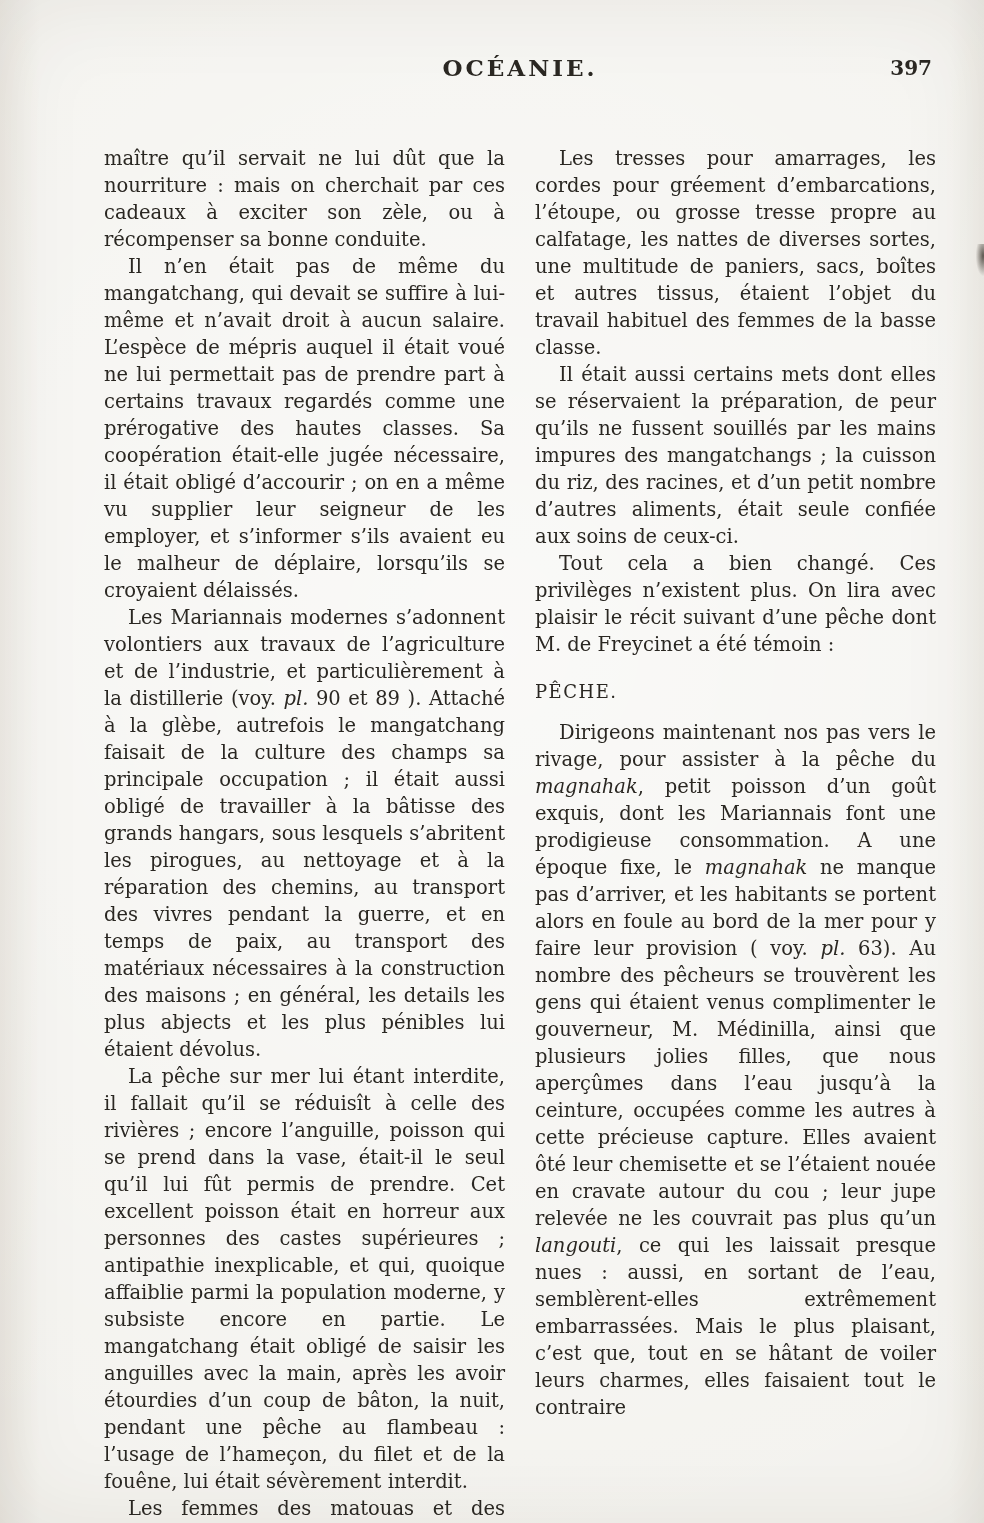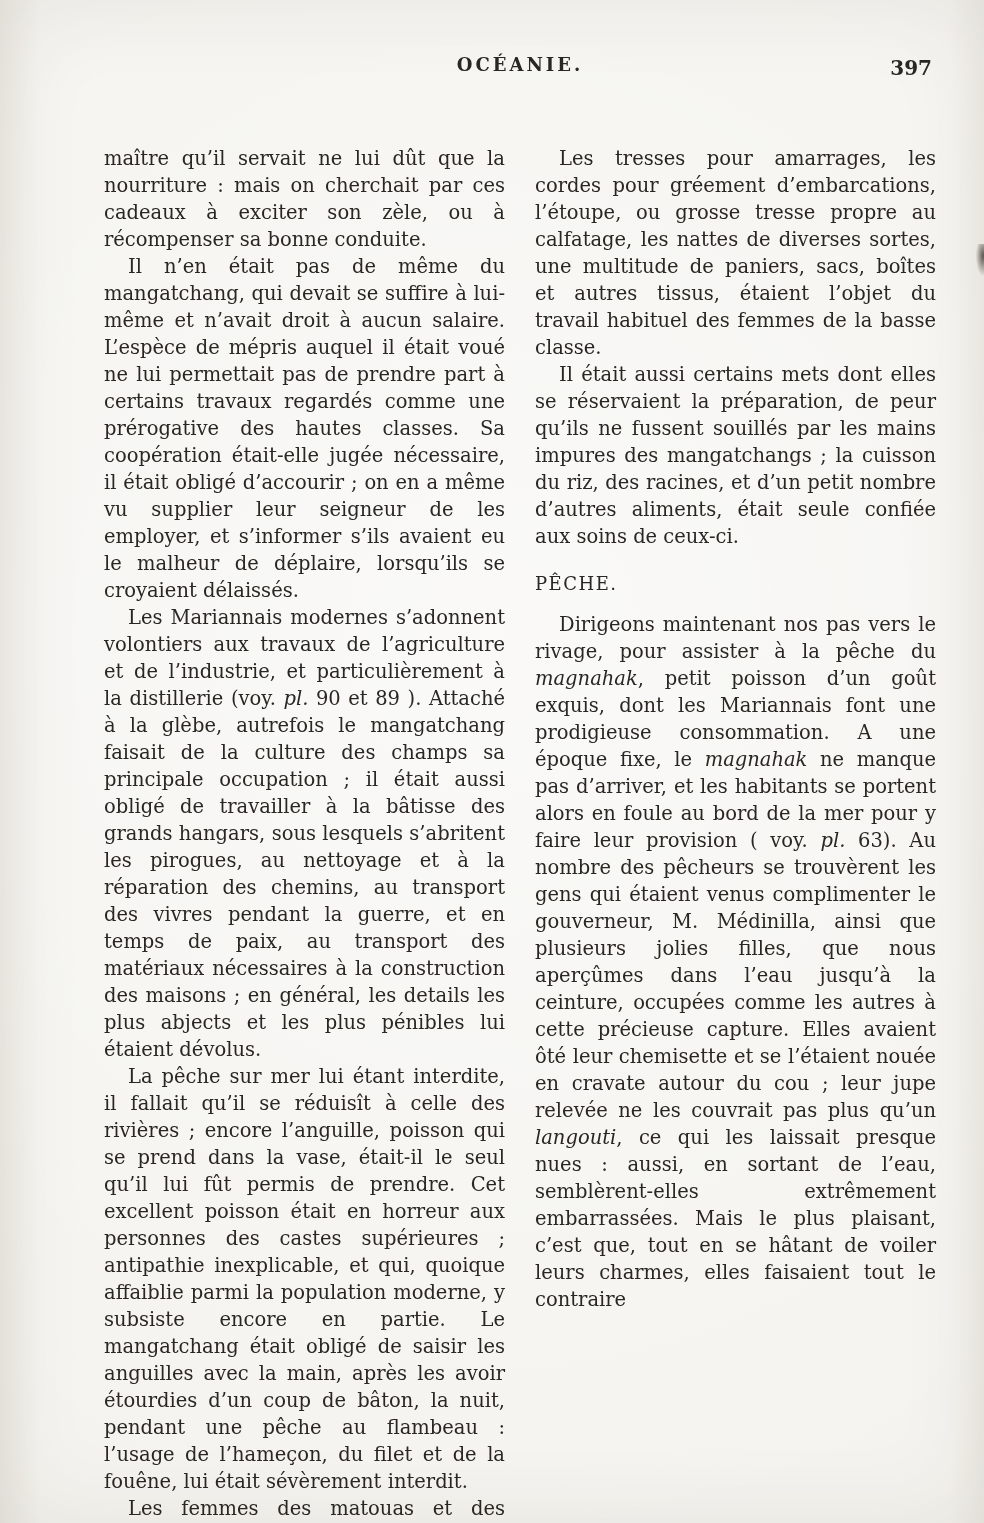--- a/index.html
+++ b/index.html
@@ -23,21 +23,21 @@
   }
   .header {
     position: absolute;
     top: 54px;
     left: 104px;
     right: 48px;
     height: 34px;
   }
   .running-title {
     text-align: center;
-    font-size: 18px;
+    font-size: 23px;
     font-weight: bold;
     letter-spacing: 3px;
     margin: 0;
   }
   .page-number {
     position: absolute;
     right: 4px;
     top: 2px;
     font-size: 20px;
     font-weight: bold;
@@ -102,20 +102,21 @@
       <p class="para noindent"><span>maître qu’il servait ne lui dût que la nourriture : mais on cherchait par ces cadeaux à exciter son zèle, ou à récompenser sa bonne conduite.</span></p>
       <p class="para"><span>Il n’en était pas de même du mangatchang, qui devait se suffire à lui-même et n’avait droit à aucun salaire. L’espèce de mépris auquel il était voué ne lui permettait pas de prendre part à certains travaux regardés comme une prérogative des hautes classes. Sa coopération était-elle jugée nécessaire, il était obligé d’accourir ; on en a même vu supplier leur seigneur de les employer, et s’informer s’ils avaient eu le malheur de déplaire, lorsqu’ils se croyaient délaissés.</span></p>
       <p class="para"><span>Les Mariannais modernes s’adonnent volontiers aux travaux de l’agriculture et de l’industrie, et particulièrement à la distillerie (voy. </span><i>pl.</i><span> 90 et 89 ). Attaché à la glèbe, autrefois le mangatchang faisait de la culture des champs sa principale occupation ; il était aussi obligé de travailler à la bâtisse des grands hangars, sous lesquels s’abritent les pirogues, au nettoyage et à la réparation des chemins, au transport des vivres pendant la guerre, et en temps de paix, au transport des matériaux nécessaires à la construction des maisons ; en général, les details les plus abjects et les plus pénibles lui étaient dévolus.</span></p>
       <p class="para"><span>La pêche sur mer lui étant interdite, il fallait qu’il se réduisît à celle des rivières ; encore l’anguille, poisson qui se prend dans la vase, était-il le seul qu’il lui fût permis de prendre. Cet excellent poisson était en horreur aux personnes des castes supérieures ; antipathie inexplicable, et qui, quoique affaiblie parmi la population moderne, y subsiste encore en partie. Le mangatchang était obligé de saisir les anguilles avec la main, après les avoir étourdies d’un coup de bâton, la nuit, pendant une pêche au flambeau : l’usage de l’hameçon, du filet et de la fouêne, lui était sévèrement interdit.</span></p>
       <p class="para"><span>Les femmes des matouas et des atchaots ne daignaient pas employer à leur usage diverses et à celui de leur famille des ustensiles confectionnés par</span></p>
     </div>
 
     <div class="col">
       <p class="para"><span>Les tresses pour amarrages, les cordes pour gréement d’embarcations, l’étoupe, ou grosse tresse propre au calfatage, les nattes de diverses sortes, une multitude de paniers, sacs, boîtes et autres tissus, étaient l’objet du travail habituel des femmes de la basse classe.</span></p>
       <p class="para"><span>Il était aussi certains mets dont elles se réservaient la préparation, de peur qu’ils ne fussent souillés par les mains impures des mangatchangs ; la cuisson du riz, des racines, et d’un petit nombre d’autres aliments, était seule confiée aux soins de ceux-ci.</span></p>
+      <p class="para"><span>Tout cela a bien changé. Ces privilèges n’existent plus. On lira avec plaisir le récit suivant d’une pêche dont M. de Freycinet a été témoin :</span></p>
       <h3 class="section-heading">PÊCHE.</h3>
       <p class="para"><span>Dirigeons maintenant nos pas vers le rivage, pour assister à la pêche du </span><i>magnahak</i><span>, petit poisson d’un goût exquis, dont les Mariannais font une prodigieuse consommation. A une époque fixe, le </span><i>magnahak</i><span> ne manque pas d’arriver, et les habitants se portent alors en foule au bord de la mer pour y faire leur provision ( voy. </span><i>pl.</i><span> 63). Au nombre des pêcheurs se trouvèrent les gens qui étaient venus complimenter le gouverneur, M. Médinilla, ainsi que plusieurs jolies filles, que nous aperçûmes dans l’eau jusqu’à la ceinture, occupées comme les autres à cette précieuse capture. Elles avaient ôté leur chemisette et se l’étaient nouée en cravate autour du cou ; leur jupe relevée ne les couvrait pas plus qu’un </span><i>langouti</i><span>, ce qui les laissait presque nues : aussi, en sortant de l’eau, semblèrent-elles extrêmement embarrassées. Mais le plus plaisant, c’est que, tout en se hâtant de voiler leurs charmes, elles faisaient tout le contraire</span></p>
     </div>
 
   </div>
 
   <div class="ink-blot"></div>
 
 </div>
 

